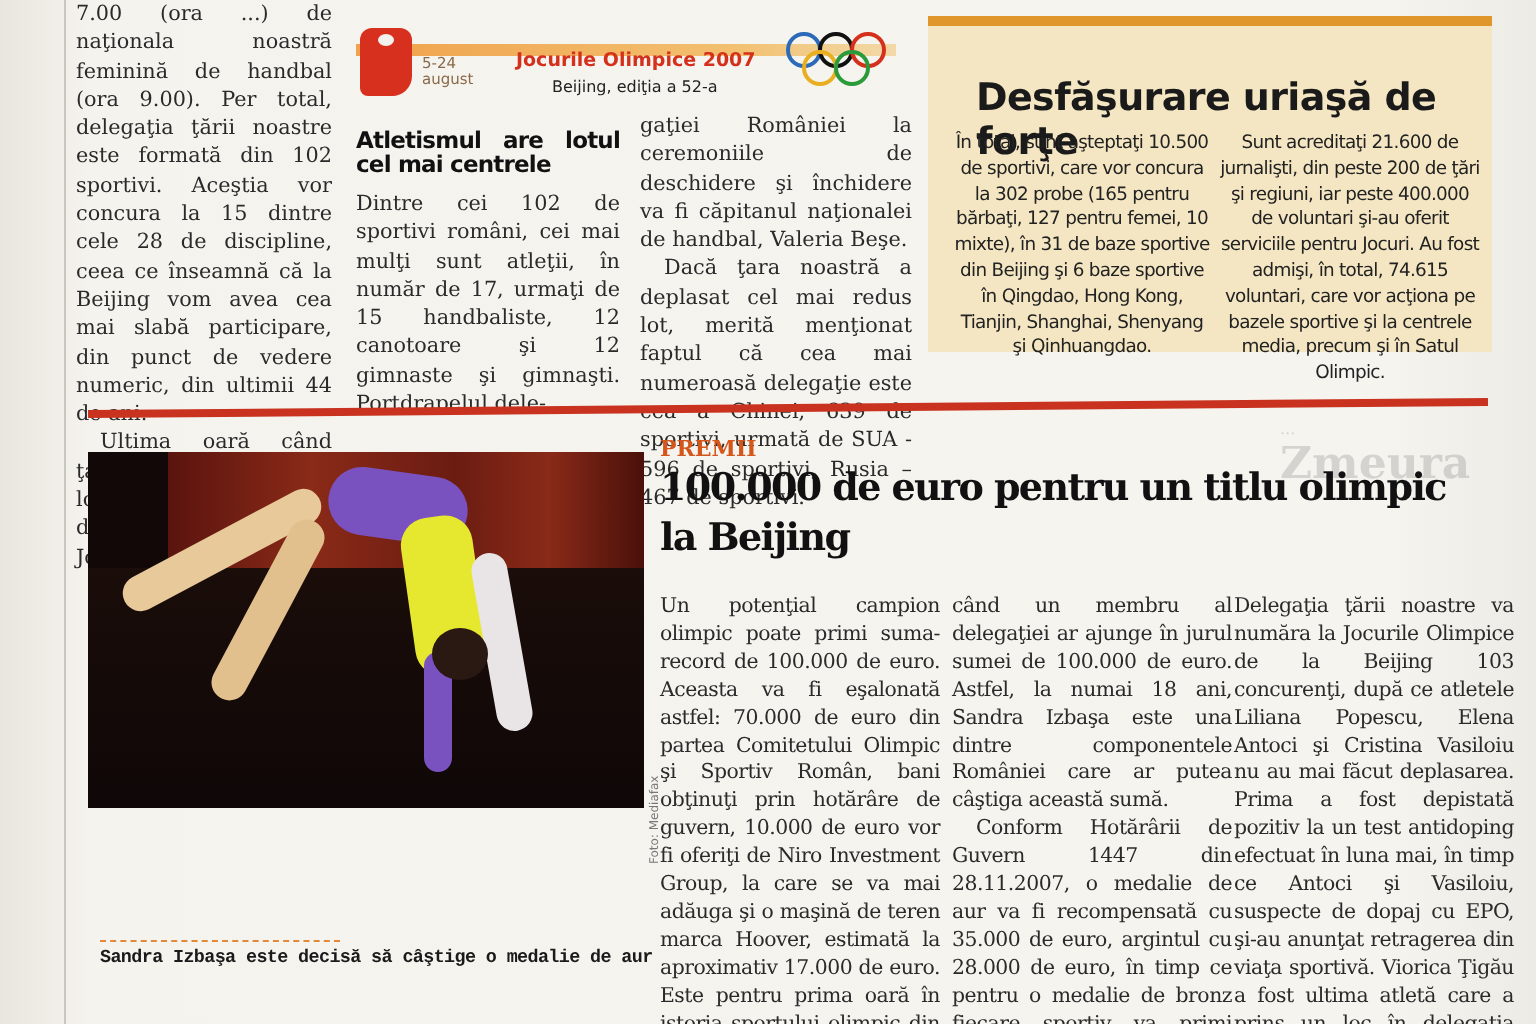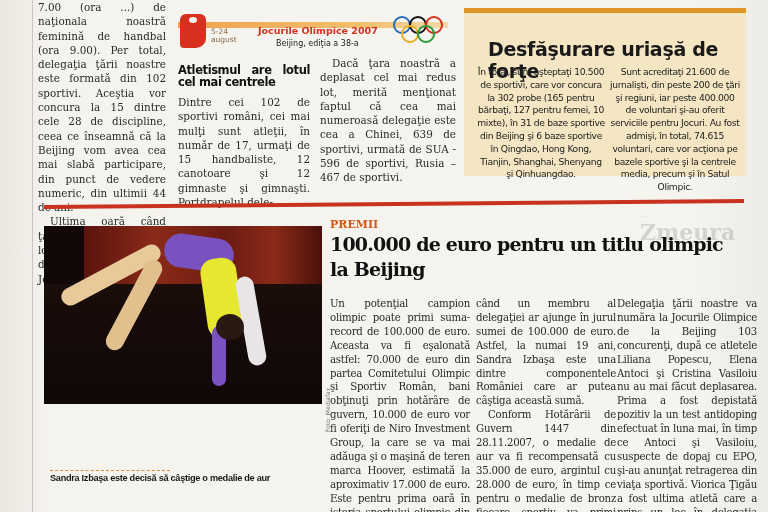--- a/index.html
+++ b/index.html
@@ -37,21 +37,21 @@
   .photo .beam{position:absolute;left:6px;top:198px;width:272px;height:30px;background:linear-gradient(180deg,#8a7a40,#c9b36a 40%,#a8934e);}
   .photo .brand{position:absolute;left:124px;top:206px;width:150px;height:18px;background:#4b3aa0;color:#f0eef8;font-family:"DejaVu Serif",serif;font-size:13px;line-height:18px;text-align:center;letter-spacing:0.5px;}
   .gym-leg1{position:absolute;left:12px;top:40px;width:110px;height:18px;background:#e8c99a;border-radius:10px;transform:rotate(-28deg);}
   .gym-leg2{position:absolute;left:40px;top:70px;width:100px;height:18px;background:#e2c08e;border-radius:10px;transform:rotate(-62deg);}
   .gym-body{position:absolute;left:120px;top:10px;width:70px;height:34px;background:#7a52c0;border-radius:18px;transform:rotate(8deg);}
   .gym-torso{position:absolute;left:160px;top:32px;width:36px;height:80px;background:#e6e830;border-radius:14px;transform:rotate(-8deg);}
   .gym-arm{position:absolute;left:198px;top:50px;width:18px;height:90px;background:#e9e4e6;border-radius:9px;transform:rotate(-10deg);}
   .gym-arm2{position:absolute;left:168px;top:100px;width:14px;height:60px;background:#7a52c0;border-radius:7px;}
   .gym-head{position:absolute;left:172px;top:88px;width:28px;height:26px;background:#2a1812;border-radius:50%;}
   .credit{position:absolute;left:324px;top:432px;font-family:"DejaVu Sans",sans-serif;font-size:6px;color:#777;transform:rotate(-90deg);transform-origin:left top;}
-  .caption{position:absolute;left:50px;top:473px;font-family:Liberation Sans, sans-serif;font-weight:bold;font-size:9.2px;color:#1a1a1a;letter-spacing:-0.3px;}
+  .caption{position:absolute;left:50px;top:473px;font-family:Liberation Mono, monospace;font-weight:bold;font-size:9.2px;color:#1a1a1a;letter-spacing:-0.3px;}
   .caption-dots{position:absolute;left:50px;top:470px;width:120px;border-top:1px dashed #e2893a;}
   .kicker{position:absolute;left:330px;top:218px;font-family:"DejaVu Serif",serif;font-weight:bold;font-size:11px;color:#d4561a;}
   .headline{position:absolute;left:330px;top:232px;width:400px;font-family:"DejaVu Serif",serif;font-weight:bold;font-size:19px;line-height:25px;color:#111;letter-spacing:-0.8px;}
   .a1{left:330px;top:297px;width:140px;}
   .a2{left:476px;top:297px;width:140px;}
   .a3{left:617px;top:297px;width:140px;}
   .art{font-size:10.2px;line-height:13.9px;letter-spacing:-0.25px;}
 </style>
 </head>
 <body>
@@ -67,36 +67,37 @@
   <div class="olybar">
     <div class="strip"></div>
     <div class="logo">
         <div class="hd"></div>
       </div>
     <div class="dates">
       <div>5-24</div>
       <div>august</div>
     </div>
     <div class="olytitle">Jocurile Olimpice 2007</div>
-    <div class="olysub">Beijing, ediţia a 38-a</div>
+    <div class="olysub">Beijing, ediţia a 52-a</div>
     <div class="rings">
       <div class="ring" style="left:0;top:0;border-color:#2a6ab8"></div>
       <div class="ring" style="left:16px;top:0;border-color:#111"></div>
       <div class="ring" style="left:32px;top:0;border-color:#d4301c"></div>
       <div class="ring" style="left:8px;top:9px;border-color:#e8b020"></div>
       <div class="ring" style="left:24px;top:9px;border-color:#2a9a3a"></div>
     </div>
   </div>
 
   <div class="col c2">
     <div class="sub">Atletismul are lotul cel mai centrele</div>
     <p>Dintre cei 102 de sportivi români, cei mai mulţi sunt atleţii, în număr de 17, urmaţi de 15 handbaliste, 12 canotoare şi 12 gimnaste şi gimnaşti. Portdrapelul dele-</p>
   </div>
 
   <div class="col c3">
+    <p>gaţiei României la ceremoniile de deschidere şi închidere va fi căpitanul naţionalei de handbal, Valeria Beşe.</p>
     <p class="ind">Dacă ţara noastră a deplasat cel mai redus lot, merită menţionat faptul că cea mai numeroasă delegaţie este cea a Chinei, 639 de sportivi, urmată de SUA - 596 de sportivi, Rusia – 467 de sportivi.</p>
   </div>
 
   <div class="box">
     <div class="topbar"></div>
     <h2>Desfăşurare uriaşă de forţe</h2>
     <div class="bc bc1">În total, sunt aşteptaţi 10.500 de sportivi, care vor concura la 302 probe (165 pentru bărbaţi, 127 pentru femei, 10 mixte), în 31 de baze sportive din Beijing şi 6 baze sportive în Qingdao, Hong Kong, Tianjin, Shanghai, Shenyang şi Qinhuangdao.</div>
     <div class="bc bc2">Sunt acreditaţi 21.600 de jurnalişti, din peste 200 de ţări şi regiuni, iar peste 400.000 de voluntari şi-au oferit serviciile pentru Jocuri. Au fost admişi, în total, 74.615 voluntari, care vor acţiona pe bazele sportive şi la centrele media, precum şi în Satul Olimpic.</div>
   </div>
 
@@ -124,19 +125,19 @@
   <div class="caption-dots"></div>
   <div class="caption">Sandra Izbaşa este decisă să câştige o medalie de aur</div>
 
   <div class="kicker">PREMII</div>
   <div class="headline">100.000 de euro pentru un titlu olimpic la Beijing</div>
 
   <div class="col art a1">
     <p>Un potenţial campion olimpic poate primi suma-record de 100.000 de euro. Aceasta va fi eşalonată astfel: 70.000 de euro din partea Comitetului Olimpic şi Sportiv Român, bani obţinuţi prin hotărâre de guvern, 10.000 de euro vor fi oferiţi de Niro Investment Group, la care se va mai adăuga şi o maşină de teren marca Hoover, estimată la aproximativ 17.000 de euro. Este pentru prima oară în istoria sportului olimpic din ţara noastră</p>
   </div>
   <div class="col art a2">
-    <p>când un membru al delegaţiei ar ajunge în jurul sumei de 100.000 de euro. Astfel, la numai 19 ani, Sandra Izbaşa este una dintre componentele României care ar putea câştiga această sumă.</p>
+    <p>când un membru al delegaţiei ar ajunge în jurul sumei de 100.000 de euro. Astfel, la numai 18 ani, Sandra Izbaşa este una dintre componentele României care ar putea câştiga această sumă.</p>
     <p class="ind">Conform Hotărârii de Guvern 1447 din 28.11.2007, o medalie de aur va fi recompensată cu 35.000 de euro, argintul cu 28.000 de euro, în timp ce pentru o medalie de bronz fiecare sportiv va primi 21.000 de euro.</p>
   </div>
   <div class="col art a3">
     <p><span>Delegaţia ţării noastre va număra la Jocurile Olimpice de la Beijing 103 concurenţi, după ce atletele Liliana Popescu, Elena Antoci şi Cristina Vasiloiu nu au mai făcut deplasarea. Prima a fost depistată pozitiv la un test antidoping efectuat în luna mai, în timp ce Antoci şi Vasiloiu, suspecte de dopaj cu EPO, şi-au anunţat retragerea din viaţa sportivă. Viorica Ţigău a fost ultima atletă care a prins un loc în delegaţia României.</span> </p>
   </div>
 </div>
 
 </body></html>

